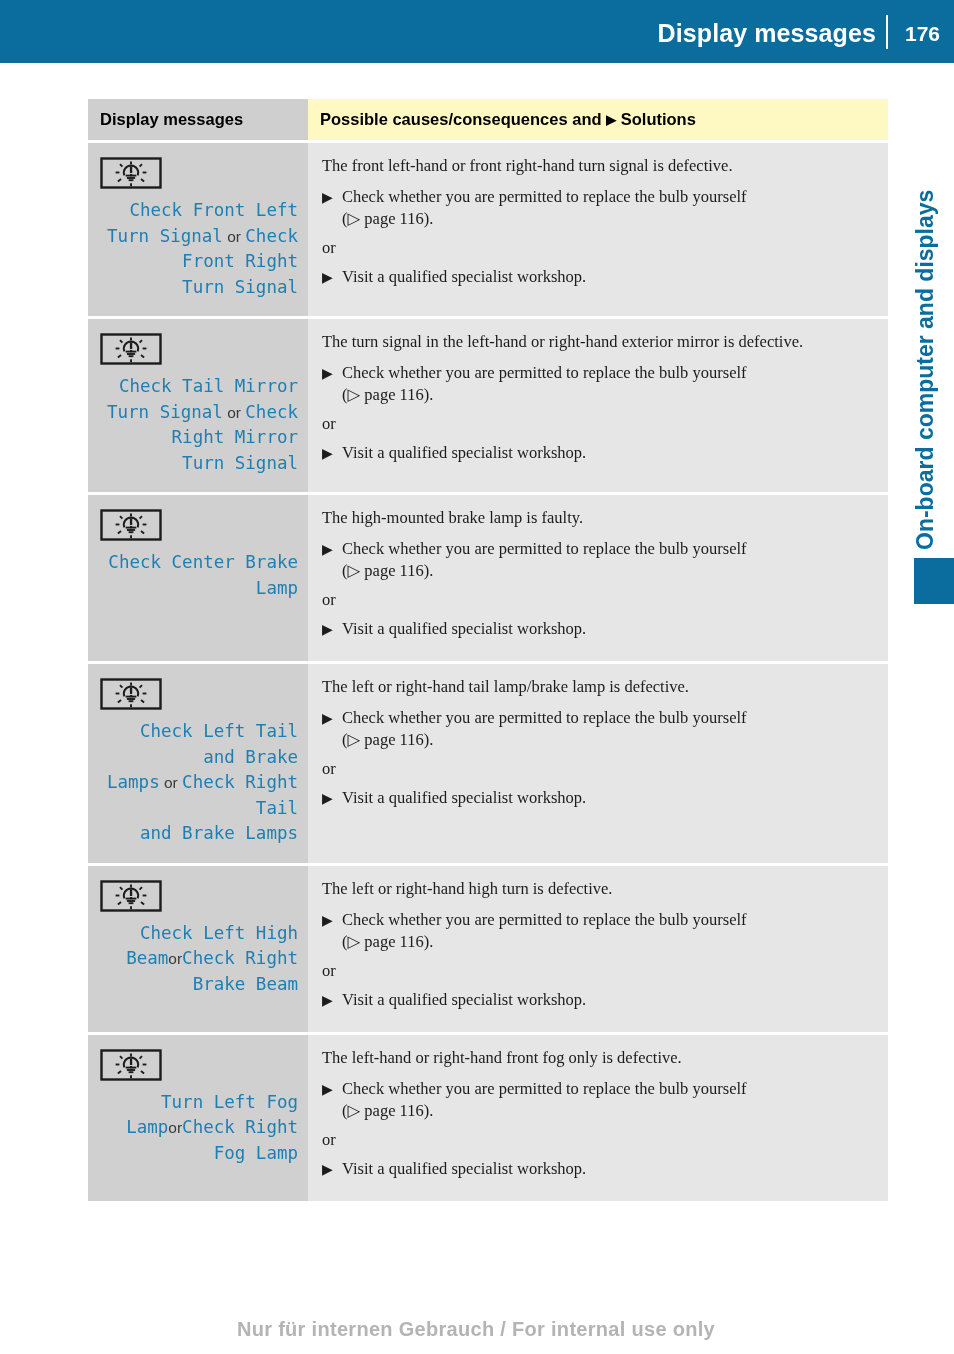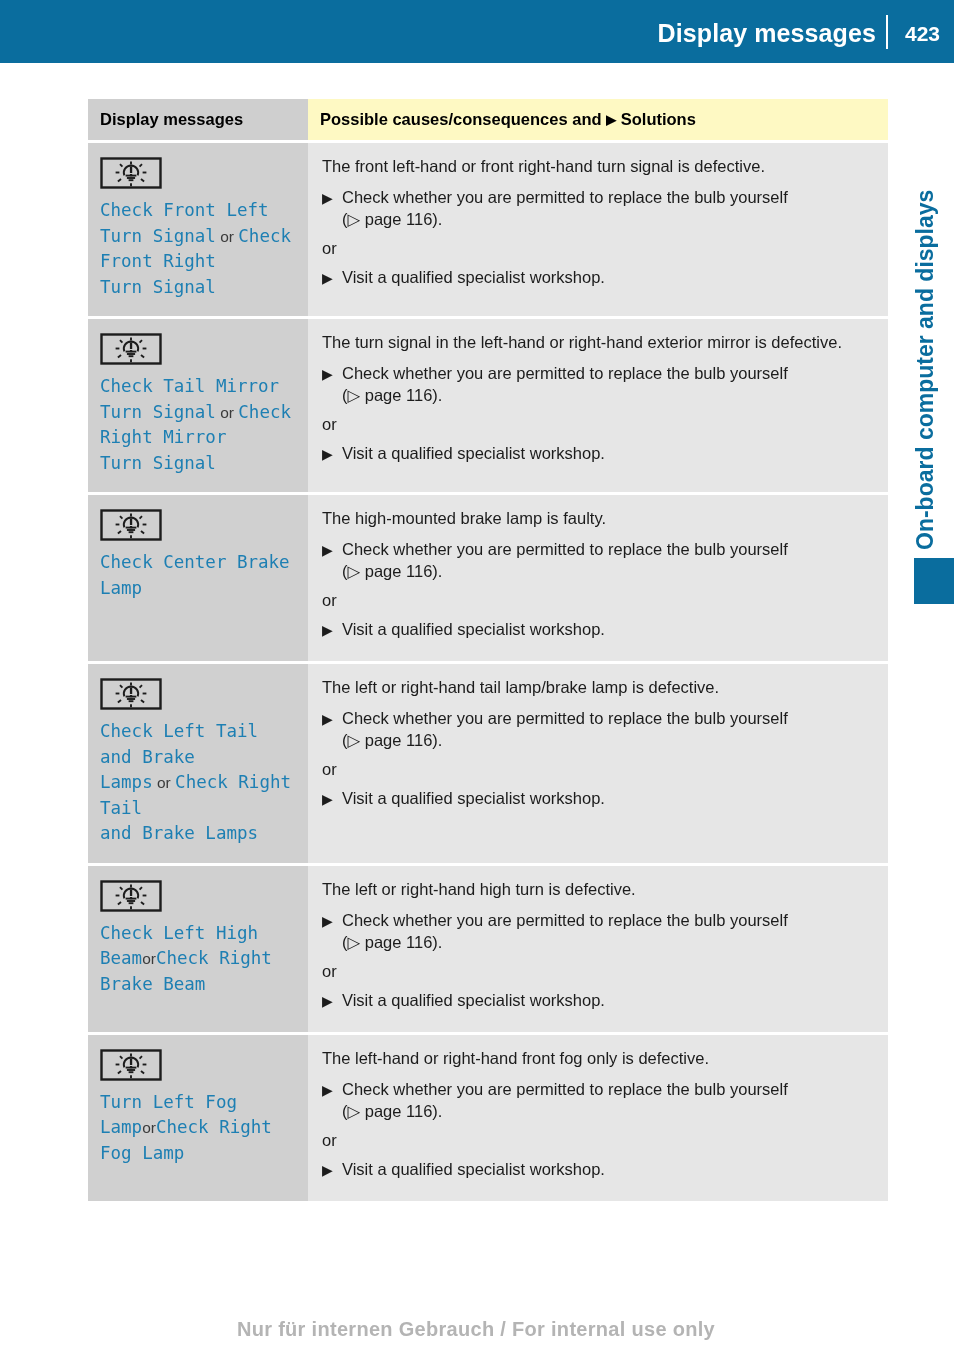--- a/index.html
+++ b/index.html
@@ -106,24 +106,26 @@
   th.th-msg { background: #cfcfcf; }
   th.th-sol { background: #fef9c3; padding-left: 14px; }
 
   #messages-table td {
     vertical-align: top;
     border-bottom: 3px solid #ffffff;
   }
   td.cell-msg {
     background: #d0d0d0;
     padding: 14px 10px 16px 12px;
+    text-align: right;
   }
   td.cell-sol {
     background: #e6e6e6;
     padding: 12px 14px 14px 14px;
+    font-family: Liberation Serif, serif;
   }
 
   
   .lamp-icon {
     display: block;
     width: 62px;
     height: 32px;
     margin-bottom: 9px;
   }
 
@@ -193,21 +195,21 @@
     letter-spacing: 0.3px;
     white-space: nowrap;
   }
 </style>
 </head>
 <body>
 
 <div id="header-band">
   <div id="header-title">Display messages</div>
   <div id="header-divider"></div>
-  <div id="header-page-number">423</div>
+  <div id="header-page-number">176</div>
 </div>
 
 <div id="side-chapter">
   <div id="side-chapter-label">On-board computer and displays</div>
 </div>
 <div id="side-chapter-marker"></div>
 
 <table id="messages-table">
   <colgroup>
     <col class="c-msg">

